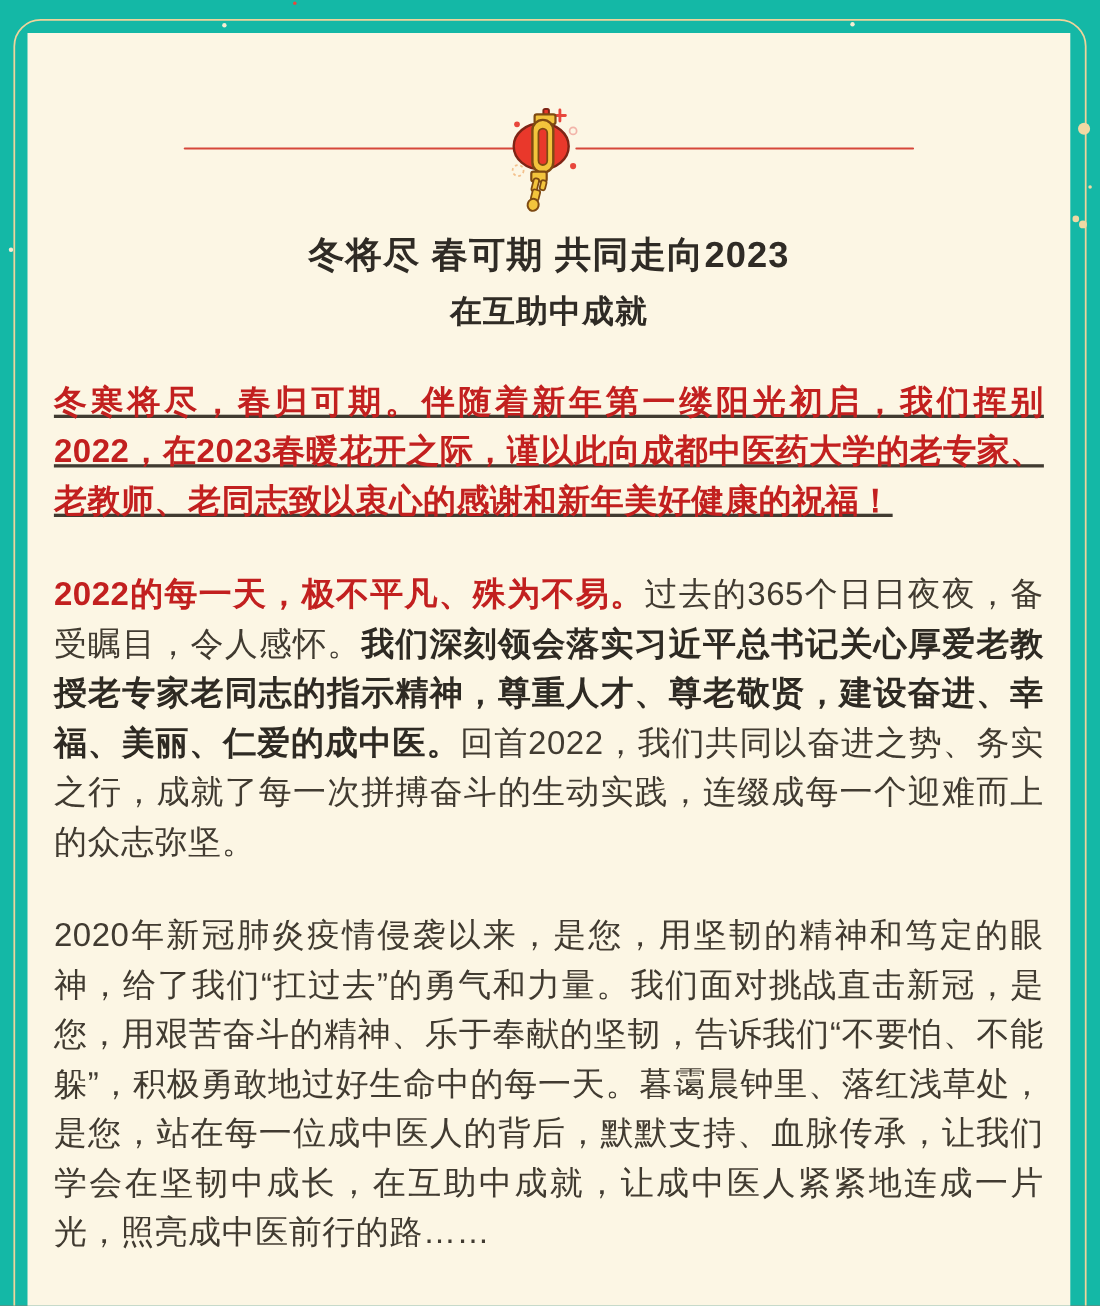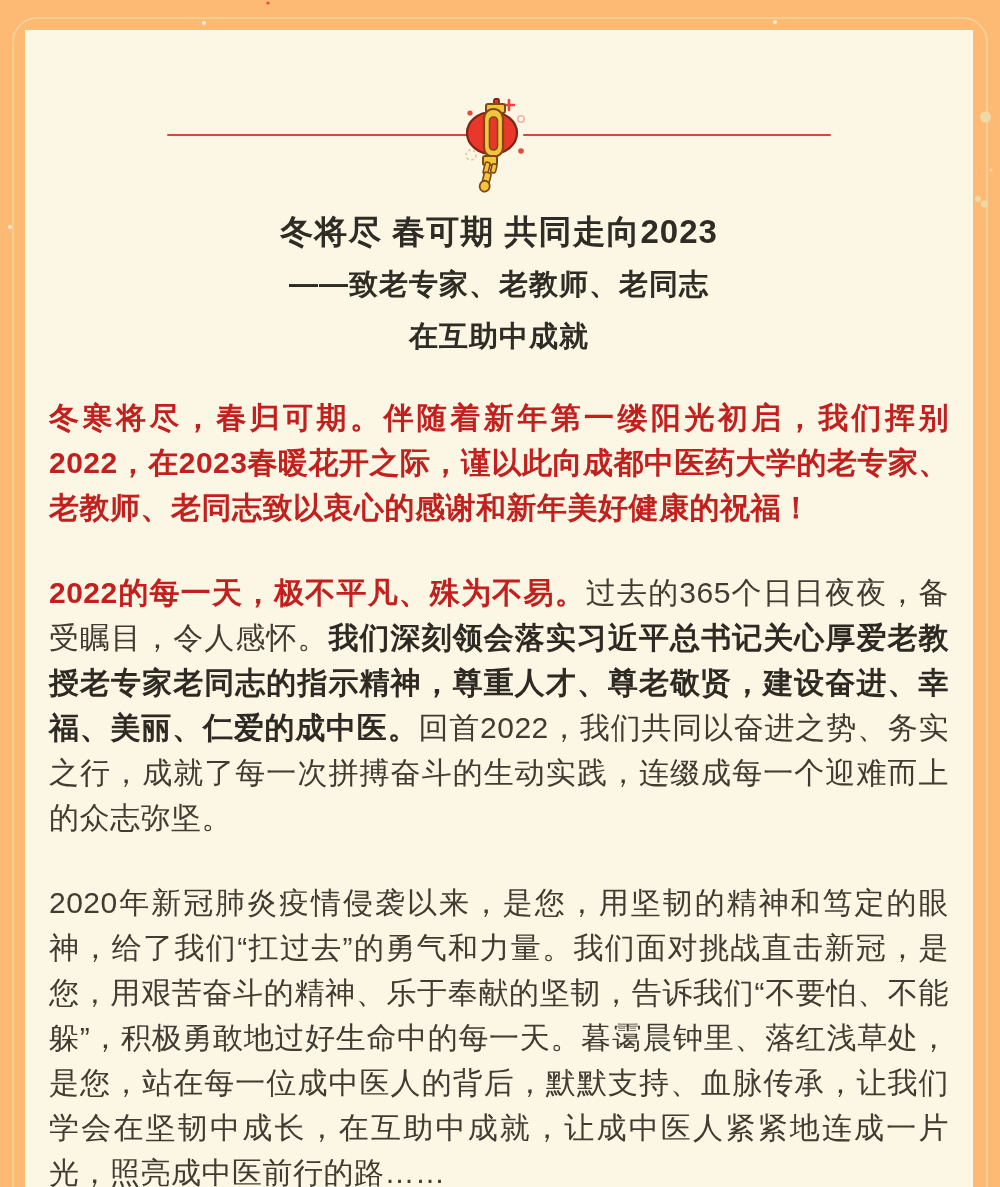--- a/index.html
+++ b/index.html
@@ -10,21 +10,21 @@
     width: 1000px;
     height: 1187px;
     overflow: hidden;
     position: relative;
     background: #a8101a;
     font-family: "Liberation Sans", "DejaVu Sans", sans-serif;
   }
   .page {
     position: absolute;
     inset: 0;
-    background: #fdba74;
+    background: #14b8a6;
   }
   
   .content {
     position: absolute;
     left: 25px;
     top: 30px;
     width: 948px;
     bottom: 0;
     background: #fcf6e4;
     box-sizing: border-box;
@@ -82,21 +82,21 @@
   }
   
   .body-text p {
     font-size: 30px;
     line-height: 45px;
     text-align: justify;
     color: #413b31;
     margin: 40px 0 0 0;
     letter-spacing: 0.5px;
   }
-  .body-text p.first { margin-top: 33px; }
+  .body-text p.first { margin-top: 33px; text-decoration: underline; }
   .seg-red-bold  { color: #c2201f; font-weight: 700; }
   .seg-dark-bold { color: #2e2a23; font-weight: 700; }
   .seg-normal    { }
 </style>
 </head>
 <body>
 
 <div class="page">
 
   <div class="content">
@@ -126,21 +126,20 @@
               <rect x="21.5" y="74" width="7" height="10" rx="2" fill="#f3c43c" stroke="#7e4a12" stroke-width="1.6"></rect>
               <ellipse cx="25" cy="88" rx="5" ry="5.5" fill="#f3c43c" stroke="#7e4a12" stroke-width="1.8"></ellipse>
             </g>
           </g>
         </svg>
       </div>
     </div>
 
     <div class="title-block">
       <h1 class="title">冬将尽 春可期 共同走向2023</h1>
-      <h2 class="subtitle">——致老专家、老教师、老同志</h2>
       <h2 class="subtitle">在互助中成就</h2>
     </div>
 
     <div class="body-text">
       <p class="first">
         <span class="seg-red-bold">冬寒将尽，春归可期。伴随着新年第一缕阳光初启，我们挥别2022，在2023春暖花开之际，谨以此向成都中医药大学的老专家、老教师、老同志致以衷心的感谢和新年美好健康的祝福！</span>
       </p>
       <p>
         <span class="seg-red-bold">2022的每一天，极不平凡、殊为不易。</span><span class="seg-normal">过去的365个日日夜夜，备受瞩目，令人感怀。</span><span class="seg-dark-bold">我们深刻领会落实习近平总书记关心厚爱老教授老专家老同志的指示精神，尊重人才、尊老敬贤，建设奋进、幸福、美丽、仁爱的成中医。</span><span class="seg-normal">回首2022，我们共同以奋进之势、务实之行，成就了每一次拼搏奋斗的生动实践，连缀成每一个迎难而上的众志弥坚。</span>
       </p>

